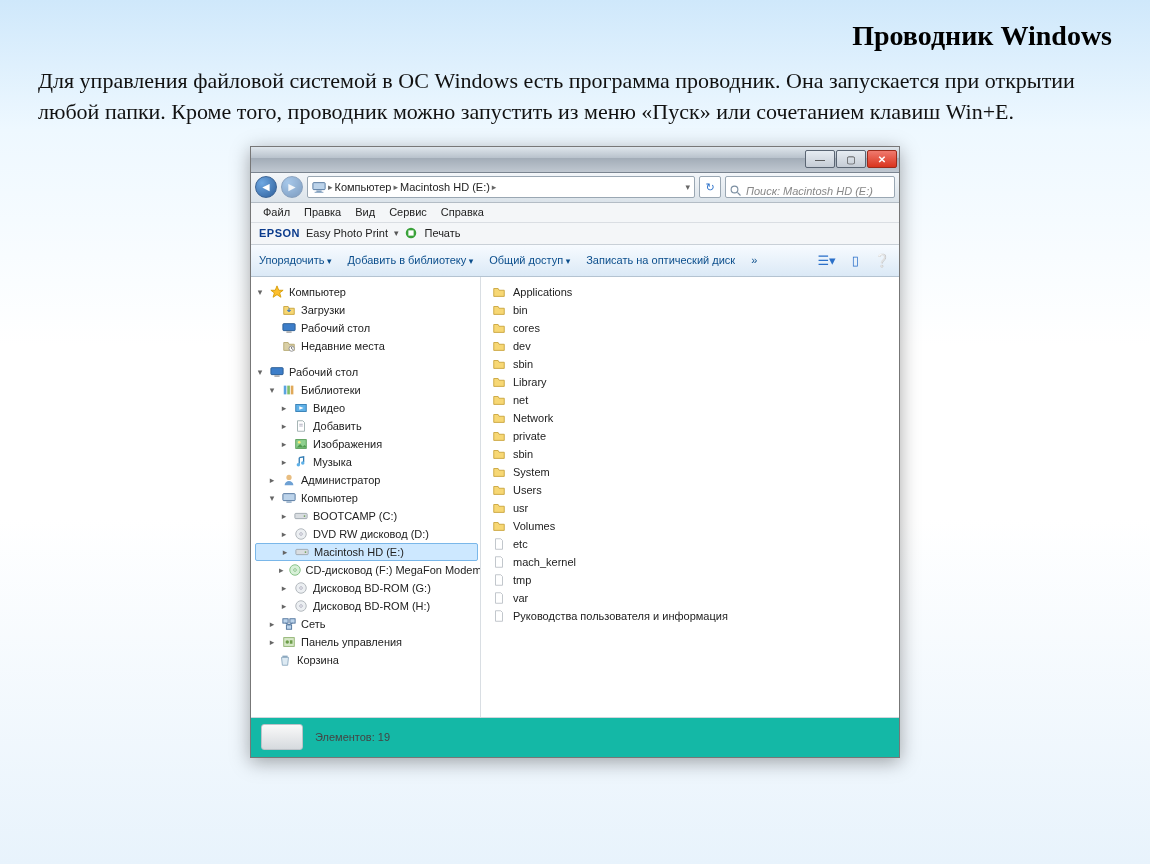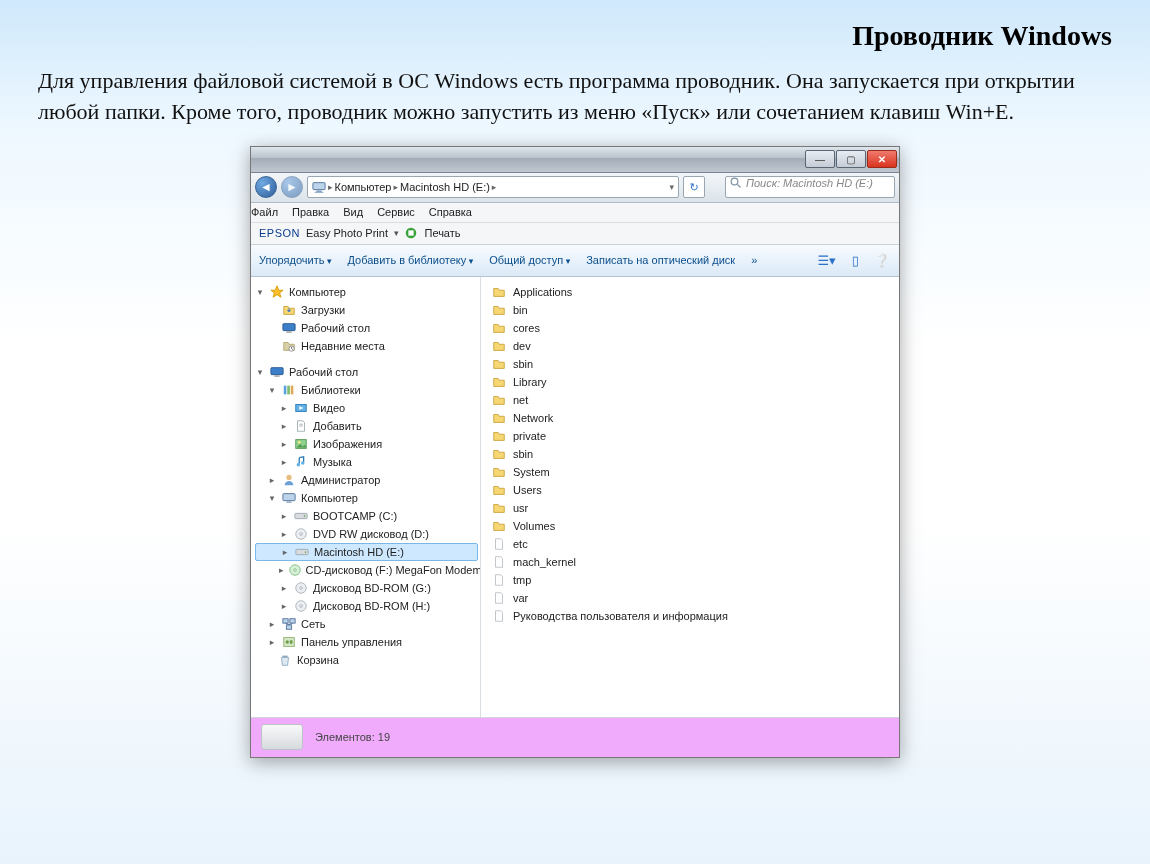--- a/index.html
+++ b/index.html
@@ -77,34 +77,34 @@
     flex:1; height:22px; background:#fff;
     border:1px solid #9aa7b3; border-radius:2px;
     display:flex; align-items:center; padding:0 4px; gap:2px; font-size:11px;
   }
   .path-box .chev { color:#666; font-size:9px; }
   .path-icon { width:14px; height:14px; display:inline-flex; align-items:center; justify-content:center; }
   .refresh-box { width:22px;height:22px;background:#fff;border:1px solid #9aa7b3;border-radius:2px;display:flex;align-items:center;justify-content:center;color:#2b70c9;}
   .search-box {
     width:170px; height:22px; background:#fff;
     border:1px solid #9aa7b3; border-radius:2px;
-    display:flex; align-items:flex-start; padding:0 4px; gap:4px; color:#888; font-style:italic;margin-left:16px;
+    display:flex; align-items:flex-end; padding:0 4px; gap:4px; color:#888; font-style:italic;
   }
 
   .menubar {
     height:20px; display:flex; align-items:center; gap:14px;
-    padding:0 0; background:#f4f6f8; border-bottom:1px solid #dadee3;
+    padding:0 12px; background:#f4f6f8; border-bottom:1px solid #dadee3;
     font-size:11px;
   }
   .epson-bar {
     height:22px; display:flex; align-items:center; gap:6px;
     padding:0 8px; background:#f4f6f8; border-bottom:1px solid #c9d0d7;
     font-size:11px;
   }
-  .epson-logo { color:#0b3b8c; font-weight:normal; letter-spacing:0.5px; font-size:11px; }
+  .epson-logo { color:#0b3b8c; font-weight:bold; letter-spacing:0.5px; font-size:11px; }
 
   .toolbar {
     height:32px;
     background: linear-gradient(180deg,#f7fbff,#dbe9f6);
     border-bottom:1px solid #b4c3d1;
     display:flex; align-items:center; padding:0 8px; gap:16px;
     color:#0b4e8c; font-size:11px;
   }
   .toolbar .drop::after { content:" ▾"; font-size:9px; }
   .tb-spacer{flex:1;}
@@ -129,21 +129,21 @@
   .expander { width:10px; text-align:center; color:#666; font-size:9px; }
   .ico { width:16px; height:16px; display:inline-flex; align-items:center; justify-content:center; }
   .tree-label { }
   .tree-group { margin-bottom:8px; }
 
   .list-item {
     display:flex; align-items:center; height:18px; gap:6px;
   }
 
   .statusbar {
-    height:40px; background:#f0abfc; border-top:1px solid #d0d6dc;
+    height:40px; background:#14b8a6; border-top:1px solid #d0d6dc;
     display:flex; align-items:center; padding:0 10px; gap:12px; font-size:11px; color:#444;
   }
   .drive-icon-big {
     width:42px; height:26px; border:1px solid #bcc2c8; border-radius:3px;
     background:linear-gradient(180deg,#f9f9f9,#d6dade);
   }
 
   svg { display:block; }
 </style>
 </head>

